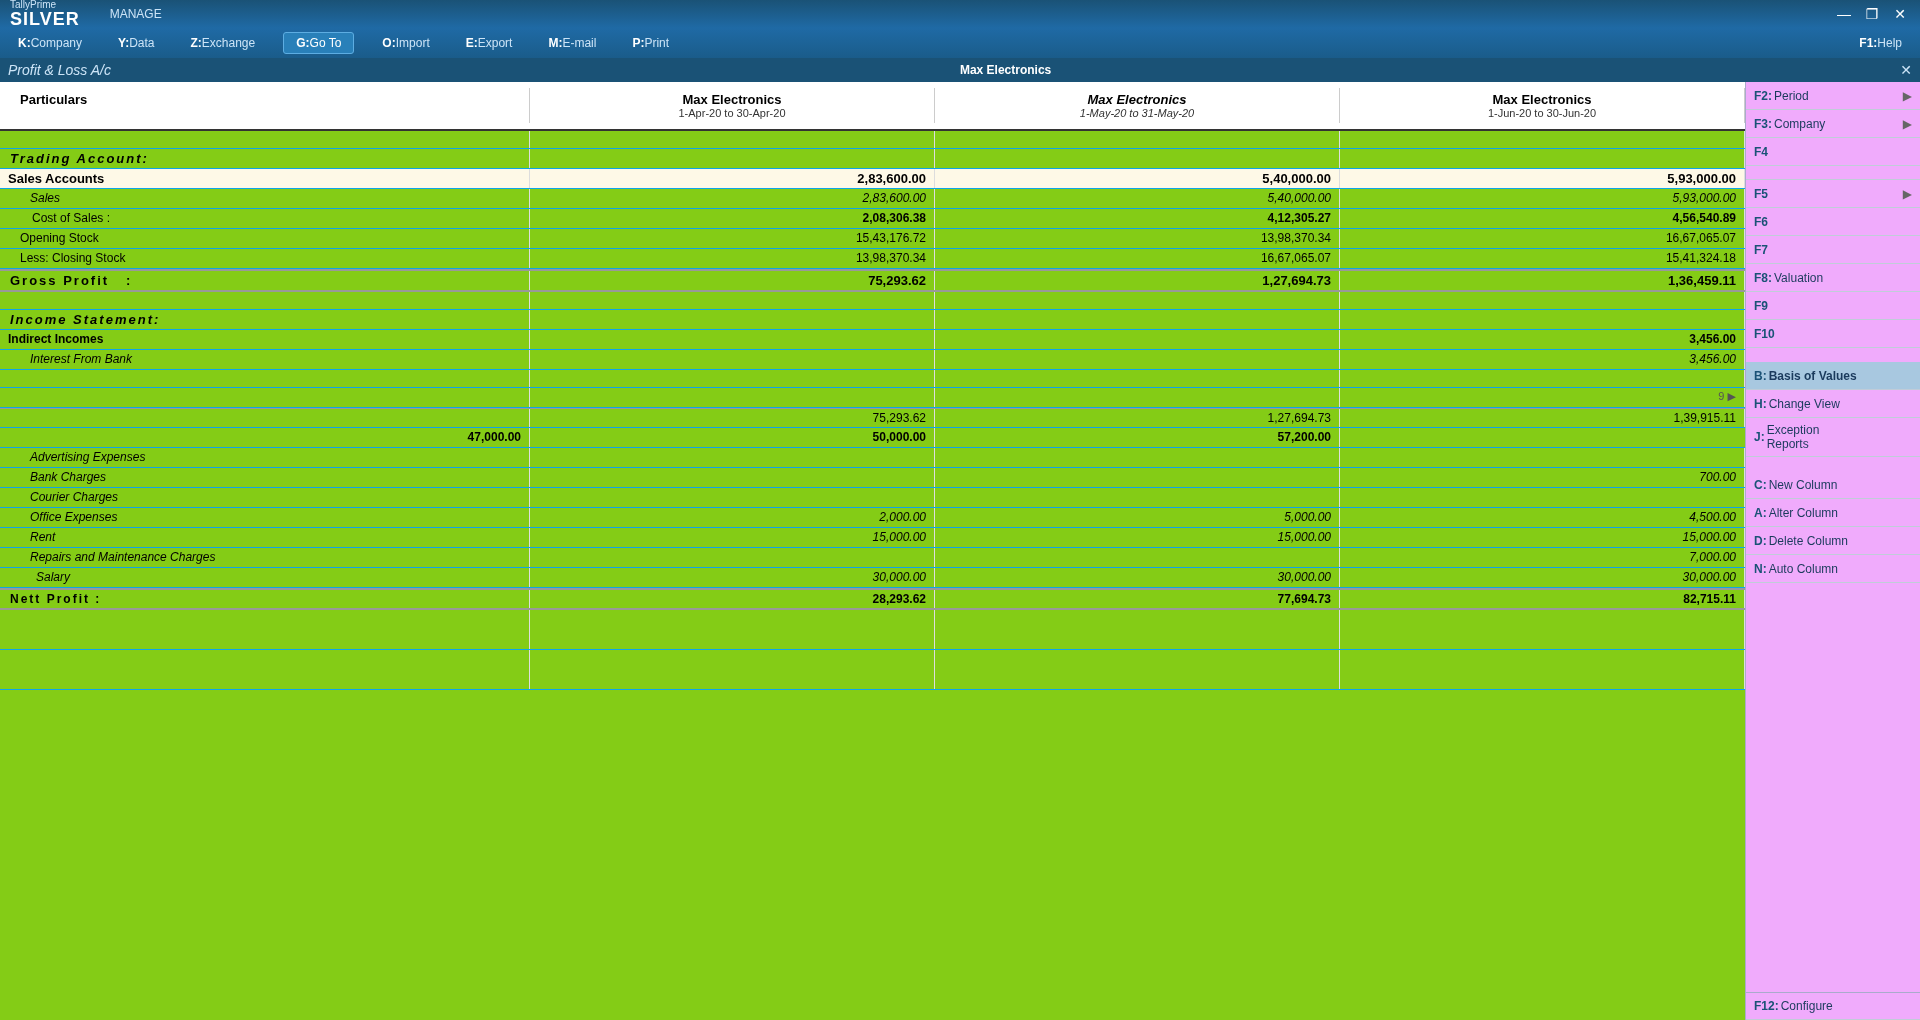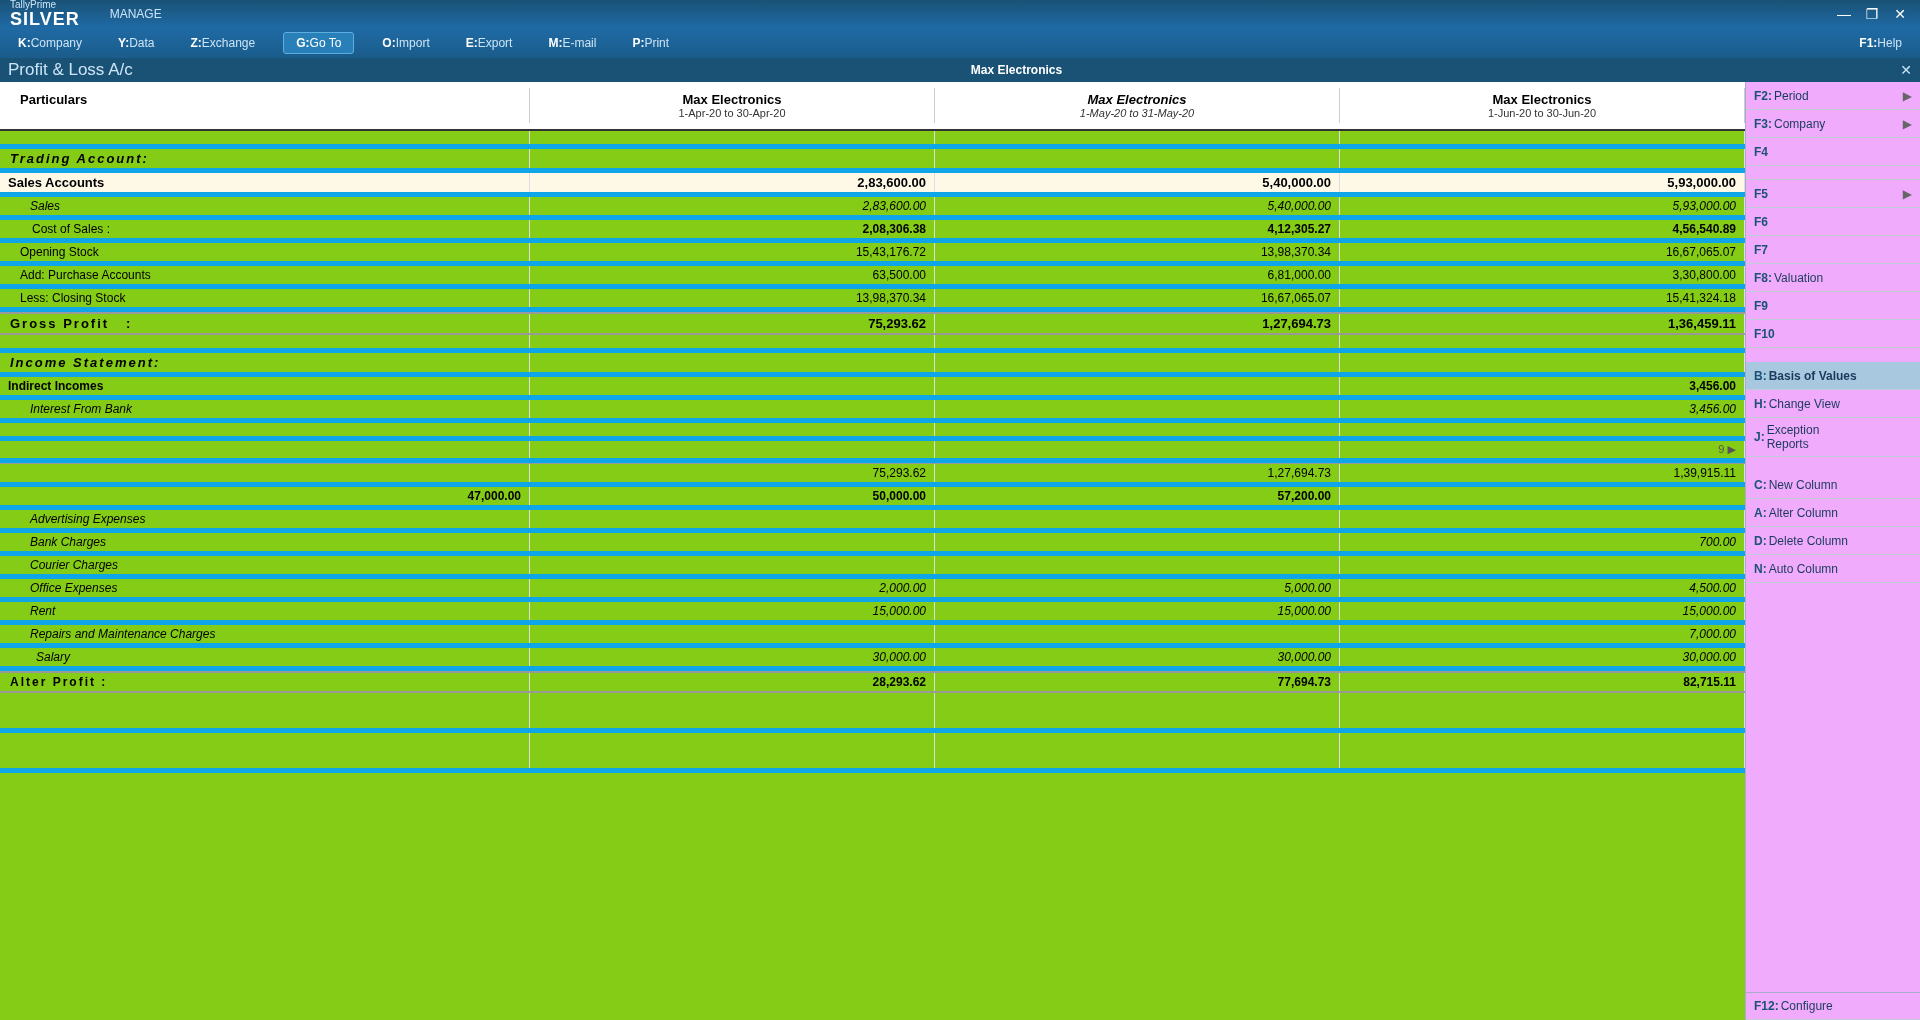--- a/index.html
+++ b/index.html
@@ -43,21 +43,21 @@
 
     
     #windowbar {
       background: #1a5276;
       height: 24px;
       display: flex;
       align-items: center;
       padding: 0 8px;
       justify-content: space-between;
     }
-    .window-tab { color: #cce4f7; font-size: 17px; }
+    .window-tab { color: #cce4f7; font-size: 14px; font-style: italic; }
     .window-title { color: white; font-size: 12px; font-weight: bold; }
     .close-btn { color: #cce4f7; cursor: pointer; font-size: 14px; }
 
     
     #main-area {
       display: flex;
       height: calc(1020px - 82px);
     }
 
     
@@ -97,21 +97,21 @@
     
     #report-body {
       flex: 1;
       overflow-y: auto;
       overflow-x: hidden;
     }
 
     .data-row {
       display: grid;
       grid-template-columns: 530px 1fr 1fr 1fr;
-      border-bottom: 5px solid #0ea5e9;
+      border-bottom: 1px solid #0ea5e9;
       min-height: 20px;
     }
 
     .cell {
       padding: 2px 8px;
       border-right: 1px solid #ddd;
       font-size: 12px;
     }
     .cell.right { text-align: right; }
     .cell.label { text-align: left; }
@@ -273,26 +273,20 @@
         <div class="cell right" style="font-weight:bold;">4,56,540.89</div>
       </div>
 
       <div class="data-row row-indent1">
         <div class="cell label" style="padding-left:20px;">Opening Stock</div>
         <div class="cell right">15,43,176.72</div>
         <div class="cell right">13,98,370.34</div>
         <div class="cell right">16,67,065.07</div>
       </div>
 
-      <div class="data-row row-indent1">
-        <div class="cell label" style="padding-left:20px;">Add: Purchase Accounts</div>
-        <div class="cell right">63,500.00</div>
-        <div class="cell right">6,81,000.00</div>
-        <div class="cell right">3,30,800.00</div>
-      </div>
 
       <div class="data-row row-indent1">
         <div class="cell label" style="padding-left:20px;">Less: Closing Stock</div>
         <div class="cell right">13,98,370.34</div>
         <div class="cell right">16,67,065.07</div>
         <div class="cell right">15,41,324.18</div>
       </div>
 
       <div class="data-row row-gross-profit" style="border-top:2px solid #999;border-bottom:2px solid #999;">
         <div class="cell label" style="font-weight:bold;letter-spacing:2px;padding-left:10px;">Gross Profit&nbsp;&nbsp;&nbsp;:</div>
@@ -399,21 +393,21 @@
       </div>
 
       <div class="data-row row-subitem">
         <div class="cell label" style="font-style:italic;padding-left:36px;">Salary</div>
         <div class="cell right" style="font-style:italic;">30,000.00</div>
         <div class="cell right" style="font-style:italic;">30,000.00</div>
         <div class="cell right" style="font-style:italic;">30,000.00</div>
       </div>
 
       <div class="data-row" style="border-top:2px solid #999;border-bottom:2px solid #999;">
-        <div class="cell label" style="font-weight:bold;letter-spacing:2px;padding-left:10px;">Alter Profit  :</div>
+        <div class="cell label" style="font-weight:bold;letter-spacing:2px;padding-left:10px;">Nett Profit  :</div>
         <div class="cell right" style="font-weight:bold;">28,293.62</div>
         <div class="cell right" style="font-weight:bold;">77,694.73</div>
         <div class="cell right" style="font-weight:bold;">82,715.11</div>
       </div>
 
       <div class="data-row empty-row" style="min-height:40px;">
         <div class="cell"></div>
         <div class="cell"></div>
         <div class="cell"></div>
         <div class="cell"></div>

